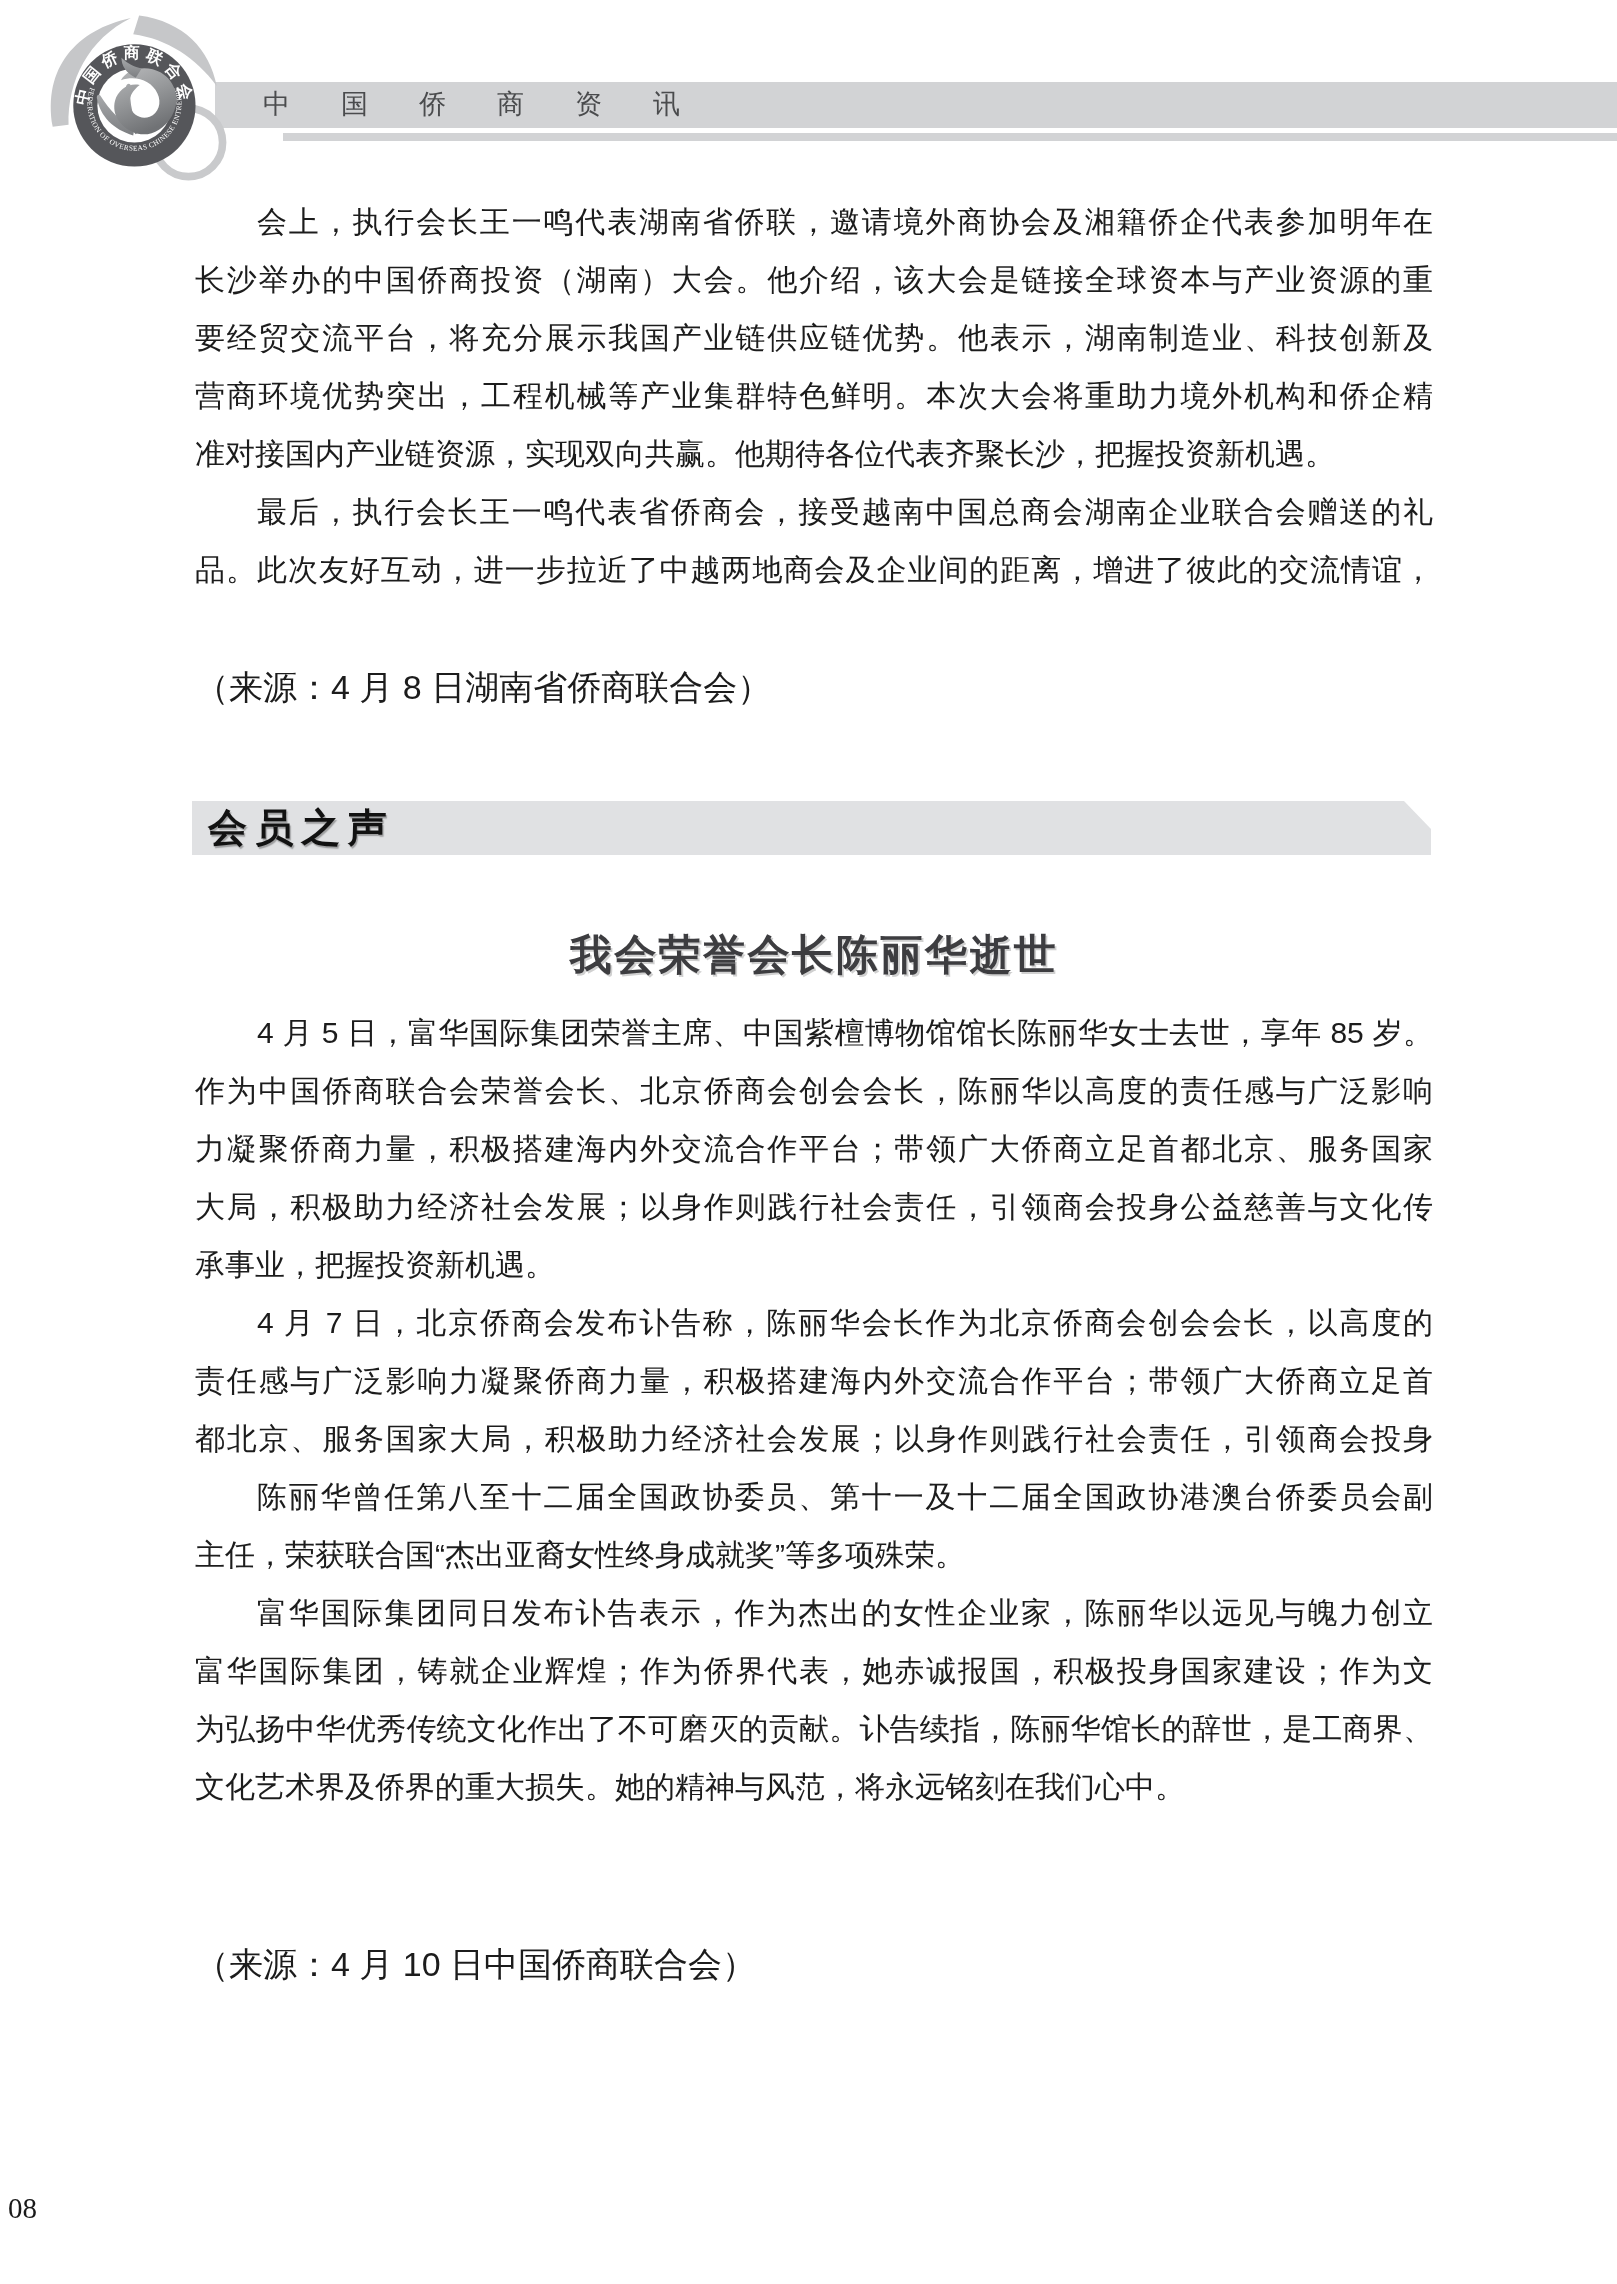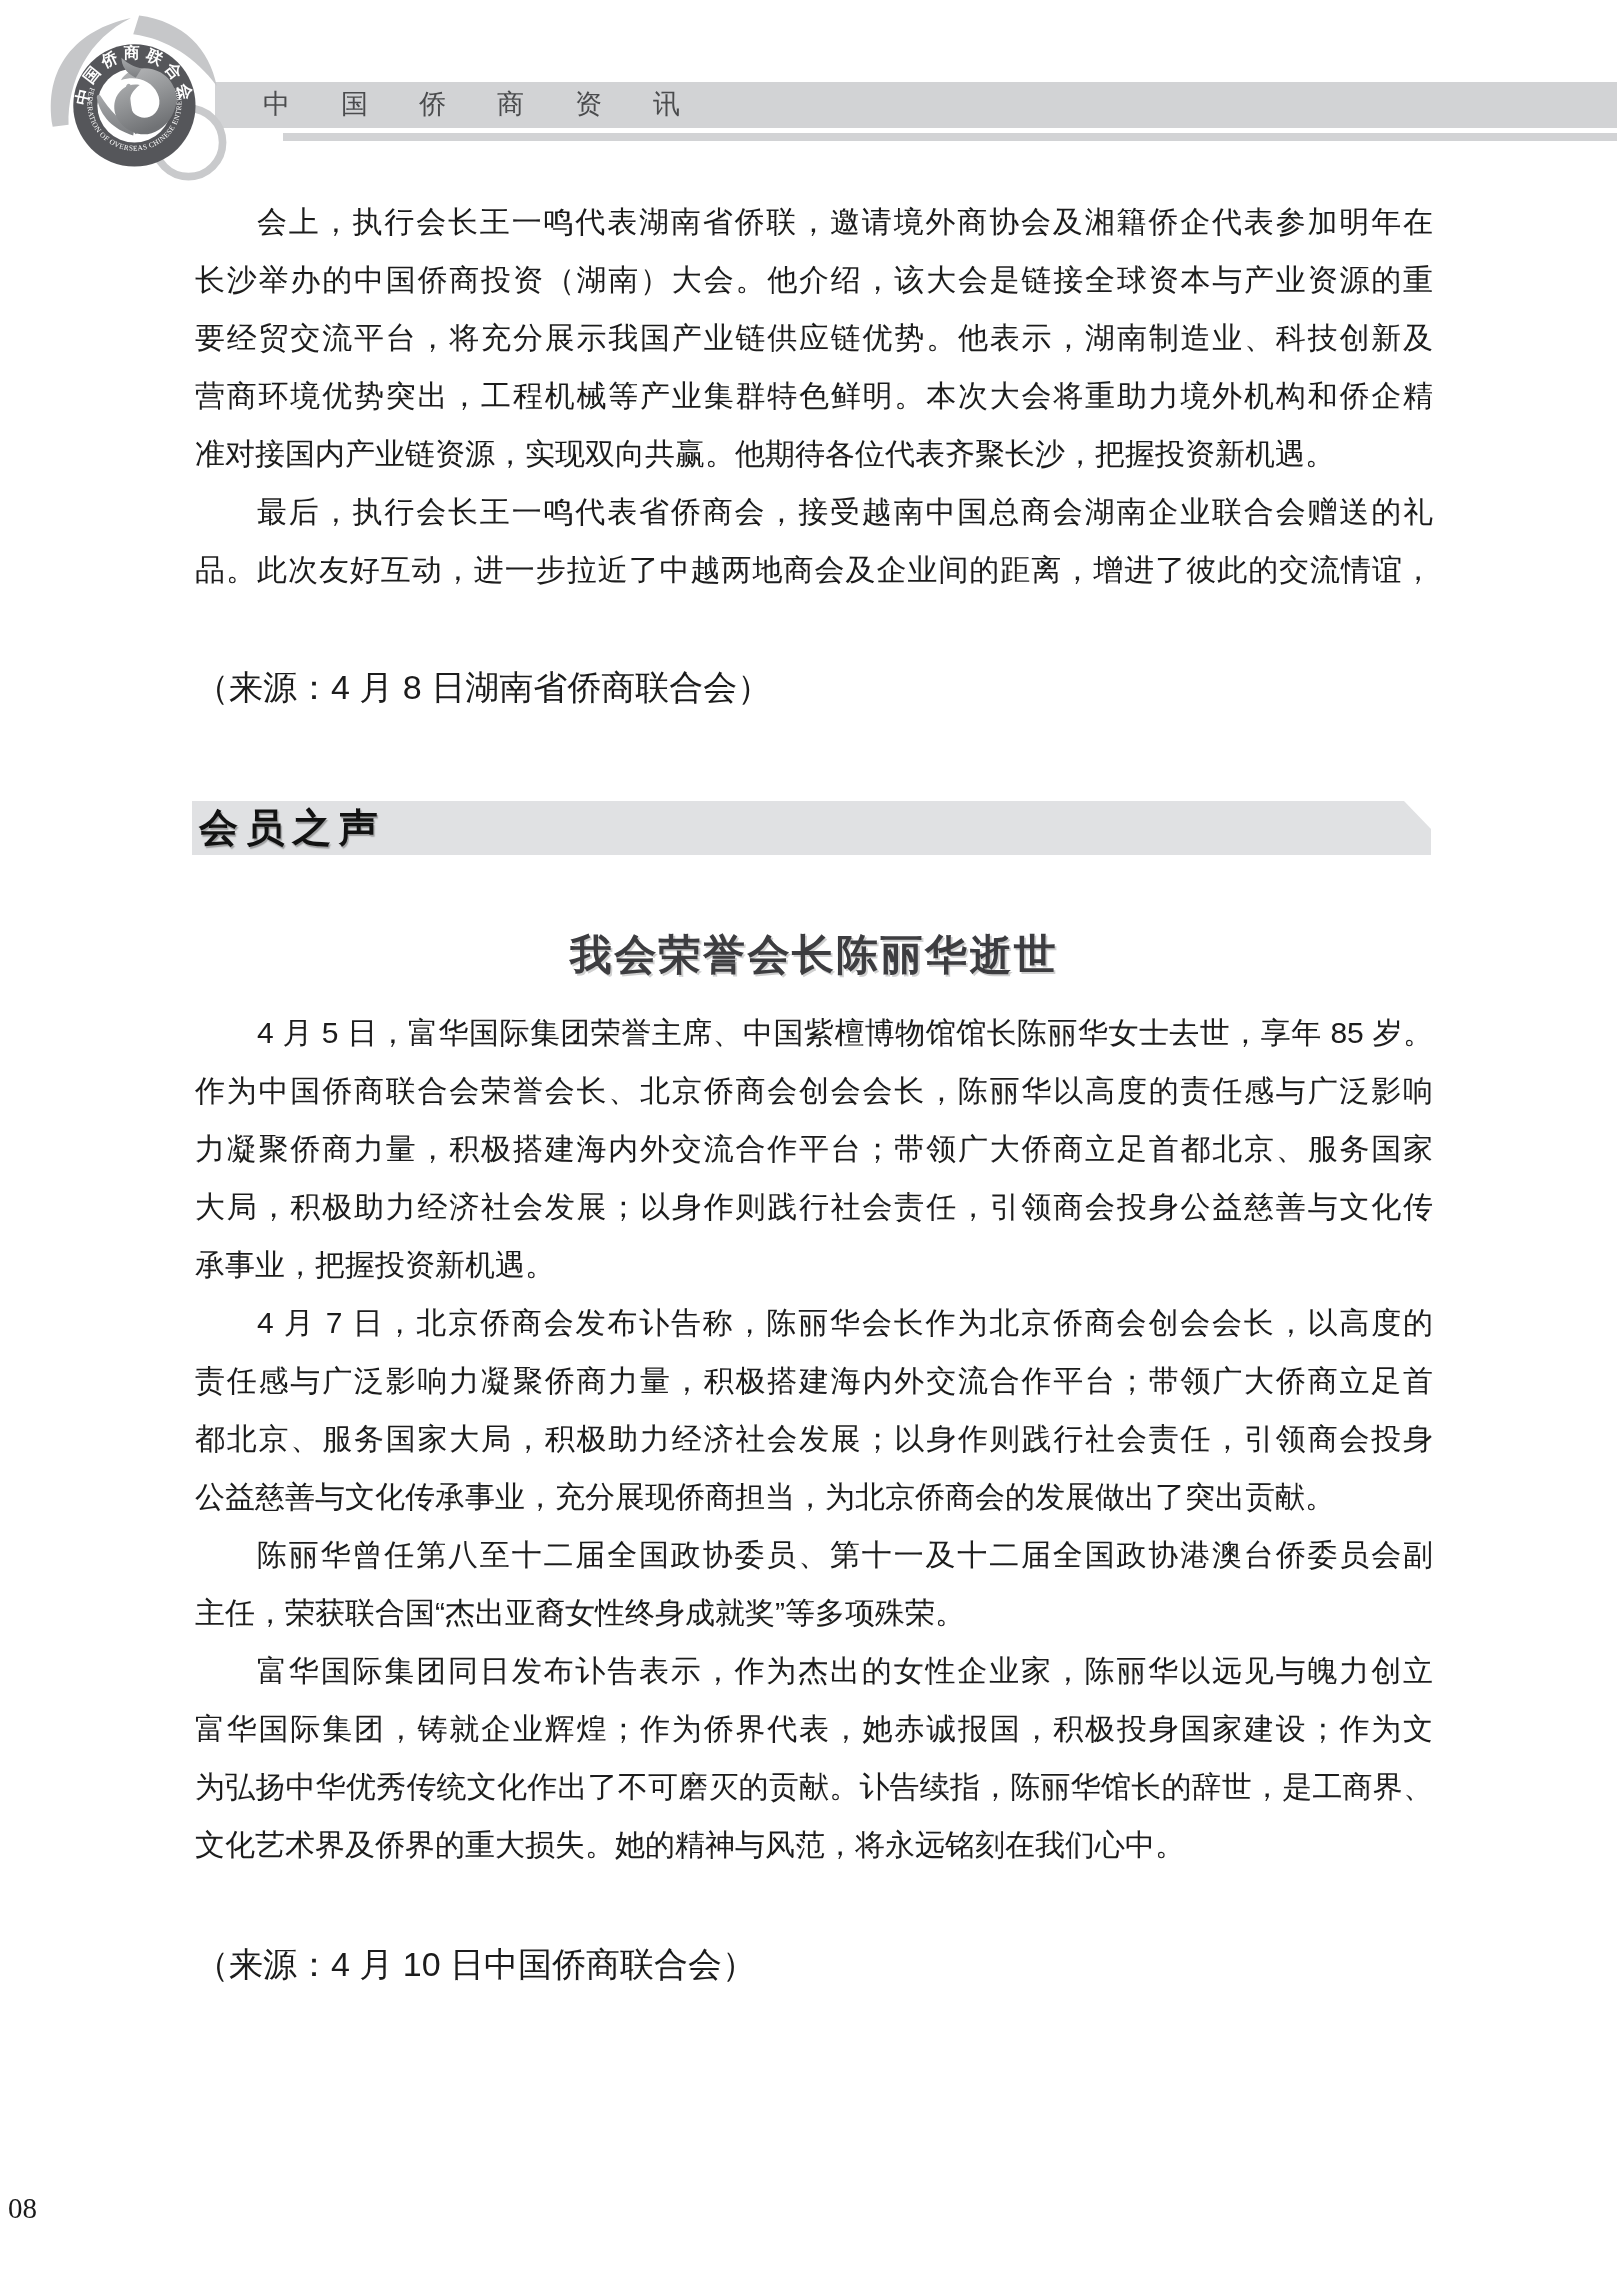--- a/index.html
+++ b/index.html
@@ -44,21 +44,21 @@
   }
 
   
   .section-banner {
     position: absolute; left: 192px; top: 801px; width: 1239px; height: 54px;
     background: #e0e1e3;
     -webkit-clip-path: polygon(0 0, 1212px 0, 1239px 28px, 1239px 54px, 0 54px);
     clip-path: polygon(0 0, 1212px 0, 1239px 28px, 1239px 54px, 0 54px);
   }
   .section-banner span {
-    display:block; padding-left: 7px;
+    display:block; padding-left: 16px;
     font-size: 39px; font-weight: 700; letter-spacing: 7.6px;
     line-height: 53px; color: #121212;
     text-shadow: 1.2px 2.4px 1.2px rgba(0,0,0,0.30);
   }
 
   
   .article-title {
     position: absolute; left: 195px; top: 927px; width: 1238px;
     text-align: center;
     font-size: 42px; font-weight: 700; letter-spacing: 2.4px;
@@ -150,21 +150,20 @@
 
     <section class="textcol col-a2">
     <div class="line first">4 月 5 日，富华国际集团荣誉主席、中国紫檀博物馆馆长陈丽华女士去世，享年 85 岁。</div>
         <div class="line">作为中国侨商联合会荣誉会长、北京侨商会创会会长，陈丽华以高度的责任感与广泛影响</div>
         <div class="line">力凝聚侨商力量，积极搭建海内外交流合作平台；带领广大侨商立足首都北京、服务国家</div>
         <div class="line">大局，积极助力经济社会发展；以身作则践行社会责任，引领商会投身公益慈善与文化传</div>
         <div class="line last">承事业，把握投资新机遇。</div>
         <div class="line first">4 月 7 日，北京侨商会发布讣告称，陈丽华会长作为北京侨商会创会会长，以高度的</div>
         <div class="line">责任感与广泛影响力凝聚侨商力量，积极搭建海内外交流合作平台；带领广大侨商立足首</div>
         <div class="line">都北京、服务国家大局，积极助力经济社会发展；以身作则践行社会责任，引领商会投身</div>
-        <div class="line last">公益慈善与文化传承事业，充分展现侨商担当，为北京侨商会的发展做出了突出贡献。</div>
         <div class="line first">陈丽华曾任第八至十二届全国政协委员、第十一及十二届全国政协港澳台侨委员会副</div>
         <div class="line last">主任，荣获联合国“杰出亚裔女性终身成就奖”等多项殊荣。</div>
         <div class="line first">富华国际集团同日发布讣告表示，作为杰出的女性企业家，陈丽华以远见与魄力创立</div>
         <div class="line">富华国际集团，铸就企业辉煌；作为侨界代表，她赤诚报国，积极投身国家建设；作为文</div>
         <div class="line">为弘扬中华优秀传统文化作出了不可磨灭的贡献。讣告续指，陈丽华馆长的辞世，是工商界、</div>
         <div class="line last">文化艺术界及侨界的重大损失。她的精神与风范，将永远铭刻在我们心中。</div>
       </section>
     <div class="textcol source-line" style="top:1935px">（来源：4 月 10 日中国侨商联合会）</div>
   </main>
 

